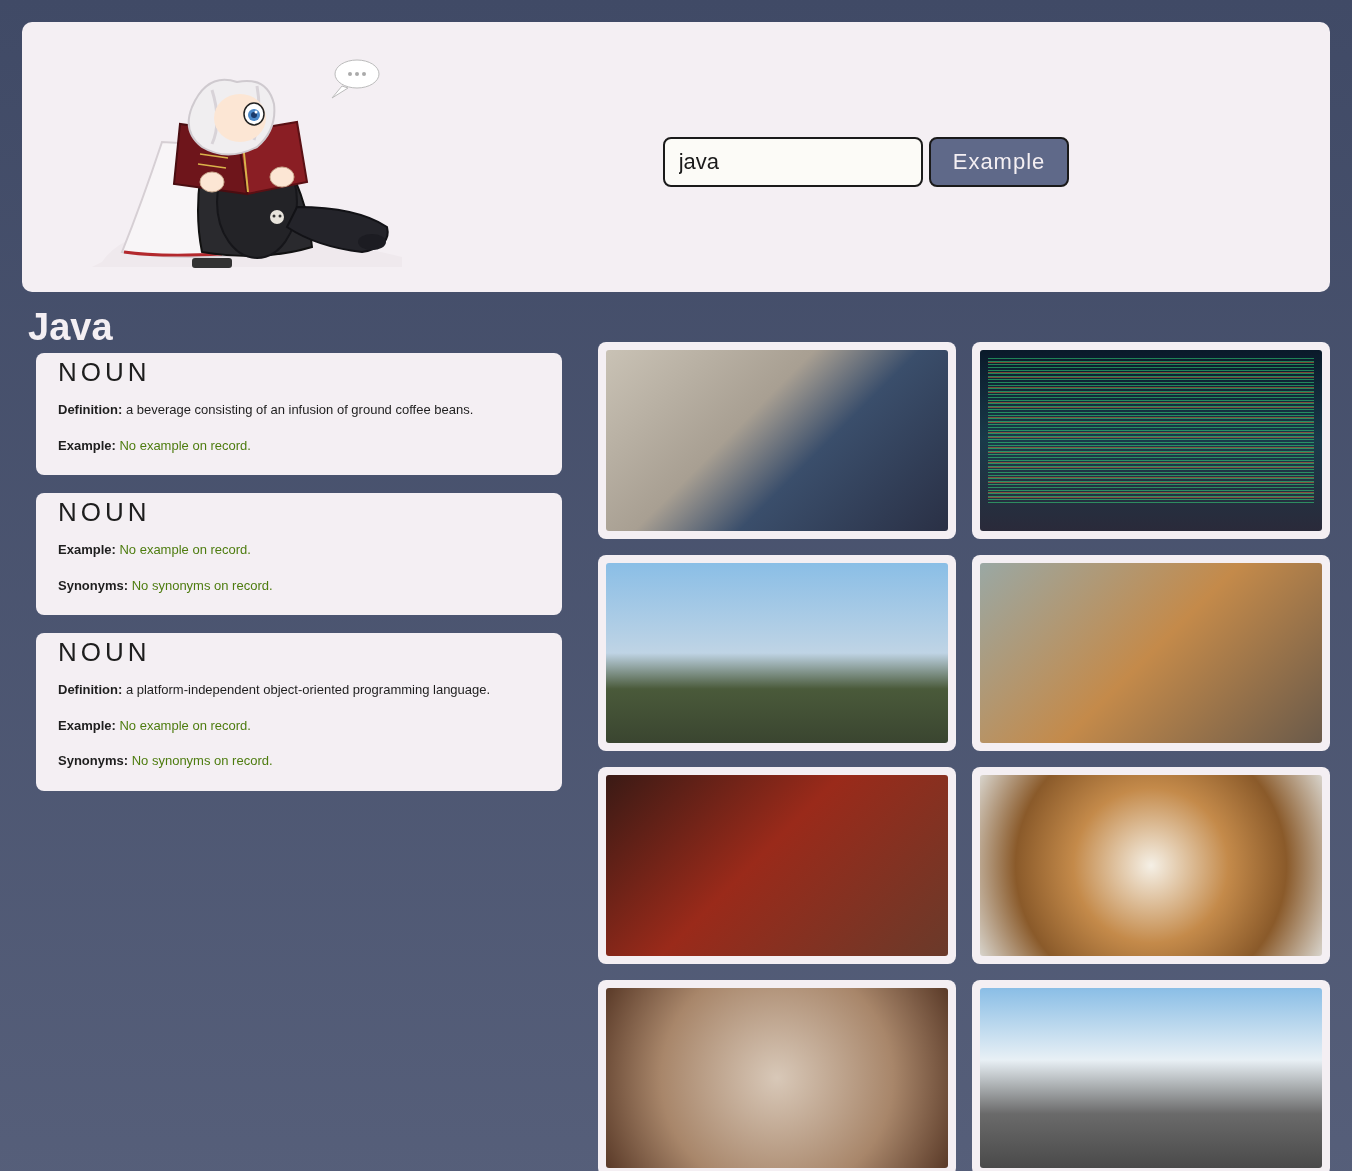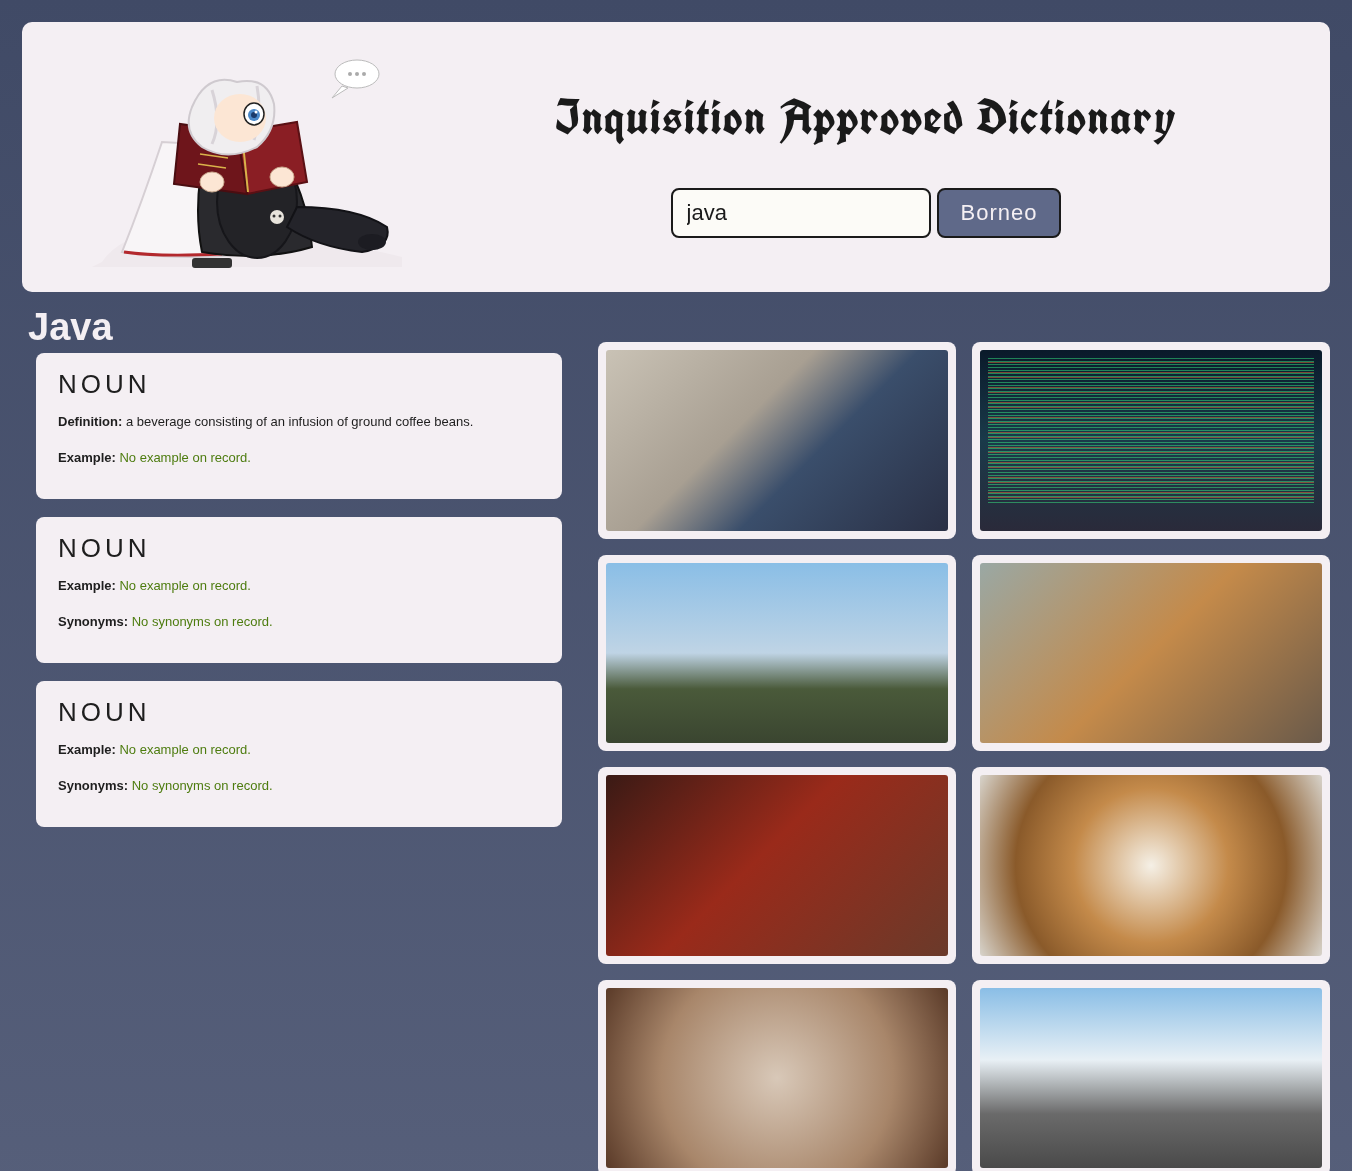--- a/index.html
+++ b/index.html
@@ -111,21 +111,21 @@
       font-size: 18px;
       margin-left: 14px;
       margin-bottom: 22px;
       font-family: "Trebuchet MS", sans-serif;
       letter-spacing: 2px;
     }
 
     .def-card {
       background: #f4eff3;
       border-radius: 8px;
-      padding: 16px 22px;
+      padding: 4px 22px;
       margin-bottom: 18px;
       margin-left: 14px;
     }
 
     .pos {
       font-size: 26px;
       color: #1e1e1e;
       letter-spacing: 4px;
       margin-bottom: 12px;
       text-transform: uppercase;
@@ -225,44 +225,44 @@
       <ellipse cx="220" cy="125" rx="12" ry="10" fill="#fce6d4" stroke="#c9a98f" stroke-width="1"></ellipse>
 
       <circle cx="215" cy="165" r="7" fill="#e8e4dc"></circle>
       <circle cx="212" cy="164" r="1.5" fill="#333"></circle>
       <circle cx="218" cy="164" r="1.5" fill="#333"></circle>
 
       <rect x="130" y="206" width="40" height="10" rx="3" fill="#333"></rect>
     </svg>
   </div>
   <div class="header-right">
-    <h1 class="site-title">Inquisition Approved Dictionary</h1>
     <div class="search-row">
       <input class="search-input" type="text" value="java" style="">
-      <button class="search-btn">Borneo</button>
+      <button class="search-btn">Example</button>
     </div>
   </div>
 </div>
 
 <div class="content">
   <div class="left-col">
     <h2 class="word-title">Java</h2>
     <div id="defs-container">
         <div class="def-card">
           <div class="pos">NOUN</div>
           <div class="def-line"><span class="label">Definition: </span><span>a beverage consisting of an infusion of ground coffee beans.</span></div>
           <div class="def-line"><span class="label">Example: </span><span class="missing">No example on record.</span></div>
         </div>
         <div class="def-card">
           <div class="pos">NOUN</div>
           <div class="def-line"><span class="label">Example: </span><span class="missing">No example on record.</span></div>
           <div class="def-line"><span class="label">Synonyms: </span><span class="missing">No synonyms on record.</span></div>
         </div>
         <div class="def-card">
           <div class="pos">NOUN</div>
+          <div class="def-line"><span class="label">Definition: </span><span>a platform-independent object-oriented programming language.</span></div>
           <div class="def-line"><span class="label">Example: </span><span class="missing">No example on record.</span></div>
           <div class="def-line"><span class="label">Synonyms: </span><span class="missing">No synonyms on record.</span></div>
         </div>
       </div>
   </div>
   <div class="right-col" id="images-container">
       <div class="img-card">
         <div class="img-inner img-laptop-books"></div>
       </div>
       <div class="img-card">

